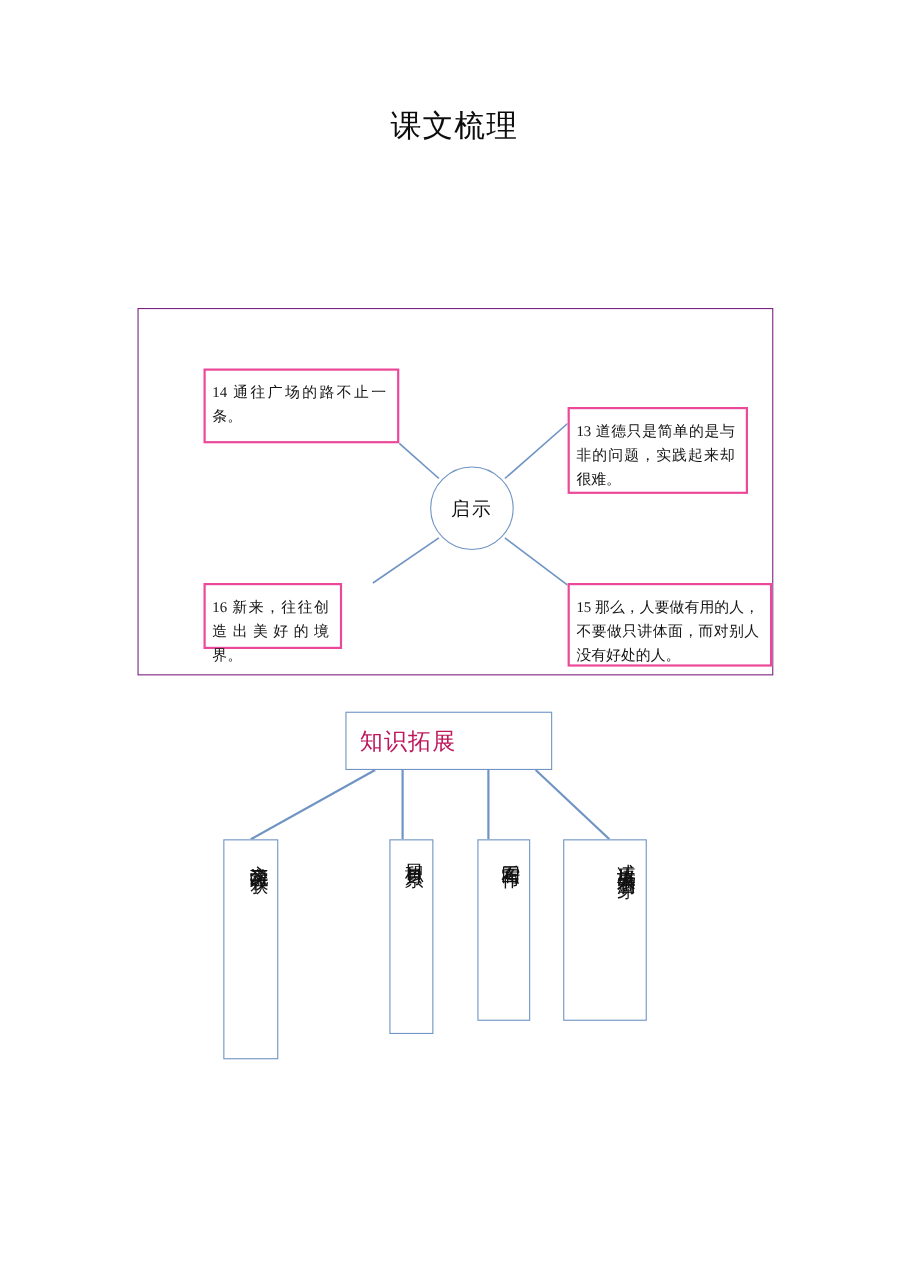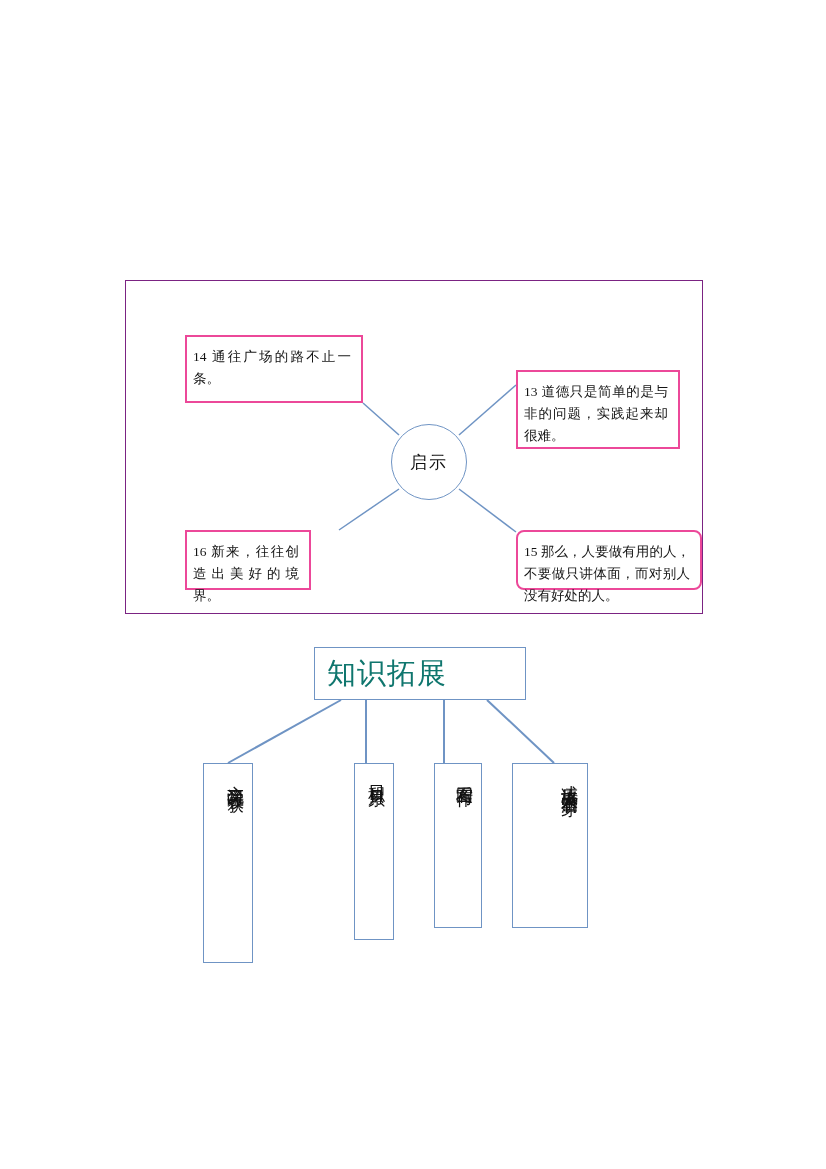--- a/index.html
+++ b/index.html
@@ -60,21 +60,21 @@
     font-size: 13.5px;
     line-height: 1.62;
     padding: 9px 10px 6px 6px;
     color: #141414;
     text-align: justify;
   }
 
   #box-14 { left: 185px; top: 335px; width: 178px; height: 68px; }
   #box-13 { left: 516px; top: 370px; width: 164px; height: 79px; }
   #box-16 { left: 185px; top: 530px; width: 126px; height: 60px; }
-  #box-15 { left: 516px; top: 530px; width: 186px; height: 60px; border-radius: 8px; }
+  #box-15 { left: 516px; top: 530px; width: 186px; height: 76px; }
 
   #insight-circle {
     position: absolute;
     left: 391px;
     top: 424px;
     width: 76px;
     height: 76px;
     border: 1.5px solid #6f94c4;
     border-radius: 50%;
     background: #ffffff;
@@ -85,31 +85,31 @@
     letter-spacing: 2px;
     color: #111111;
     box-sizing: border-box;
   }
 
   
   #kx-root-box {
     position: absolute;
     left: 314px;
     top: 647px;
-    width: 212px;
+    width: 188px;
     height: 53px;
     border: 1.6px solid #6f94c4;
     background: #ffffff;
     box-sizing: border-box;
     display: flex;
     align-items: center;
     padding-left: 12px;
-    font-size: 29px;
+    font-size: 21px;
     letter-spacing: 1px;
-    color: #0f766e;
+    color: #be185d;
   }
 
   .vbox {
     position: absolute;
     border: 1.6px solid #6f94c4;
     background: #ffffff;
     box-sizing: border-box;
     writing-mode: vertical-rl;
     text-orientation: upright;
     font-size: 17px;
@@ -130,20 +130,21 @@
   #vbox-1 { left: 203px; top: 763px; width: 50px; height: 200px; }
   #vbox-2 { left: 354px; top: 763px; width: 40px; height: 177px; }
   #vbox-3 { left: 434px; top: 763px; width: 48px; height: 165px; }
   #vbox-4 { left: 512px; top: 763px; width: 76px; height: 165px; }
   #vbox-4 { padding-right: 6px; }
 </style>
 </head>
 <body>
 
 <div id="title-block">
+  <div class="title-line">课文梳理</div>
 </div>
 
 <svg id="insight-svg" viewBox="0 0 826 1169">
 
   <line x1="399" y1="435" x2="363" y2="403" stroke="#6f94c4" stroke-width="1.5"></line>
   <line x1="459" y1="435" x2="516" y2="385" stroke="#6f94c4" stroke-width="1.5"></line>
   <line x1="399" y1="489" x2="339" y2="530" stroke="#6f94c4" stroke-width="1.5"></line>
   <line x1="459" y1="489" x2="516" y2="532" stroke="#6f94c4" stroke-width="1.5"></line>
 
   <line x1="341" y1="700" x2="228" y2="763" stroke="#6f94c4" stroke-width="2"></line>

